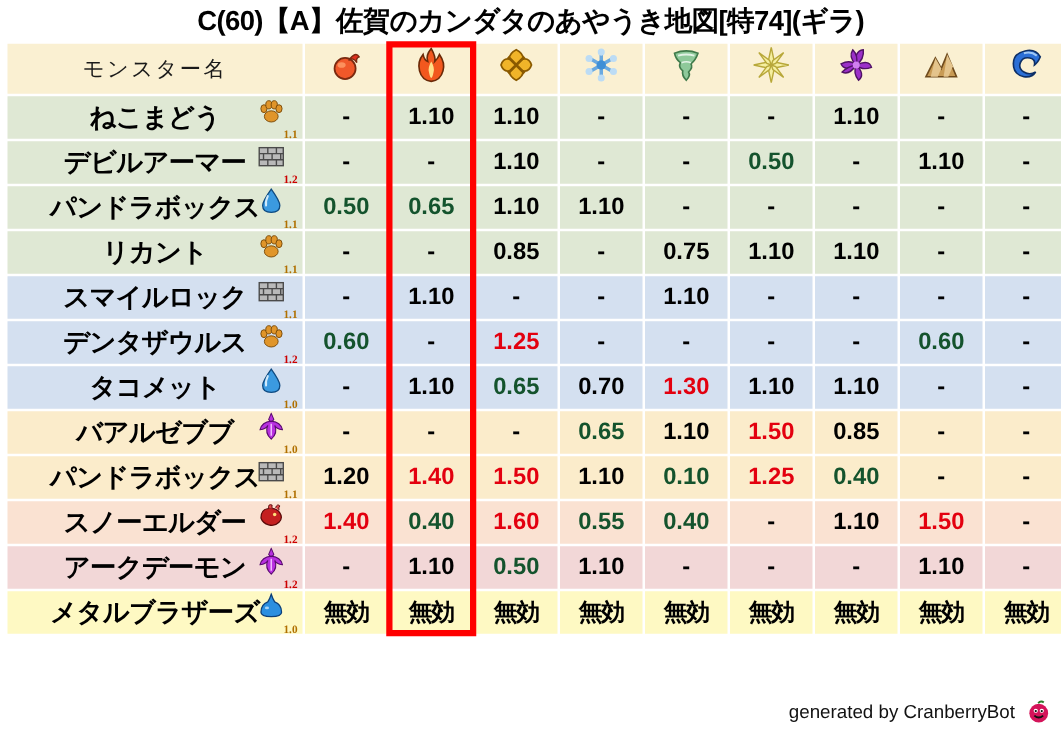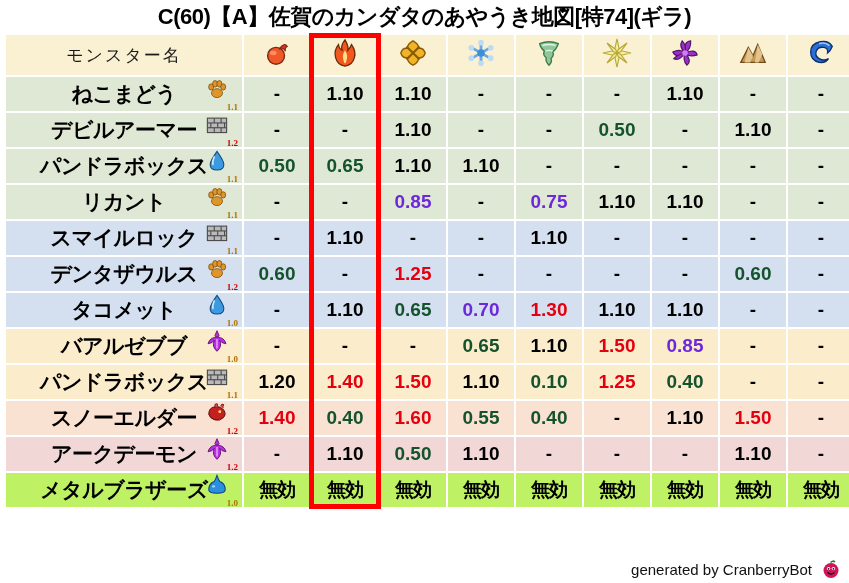--- a/index.html
+++ b/index.html
@@ -68,27 +68,27 @@
     position:absolute;right:0;bottom:-3px;
     font-size:9px;font-weight:bold;line-height:9px;font-family:Liberation Serif, serif;
   }
 
   
   .t-green td{background:#dfe8d4;}
   .t-blue  td{background:#d4e0f0;}
   .t-cream td{background:#fbeccb;}
   .t-peach td{background:#fae2d2;}
   .t-pink  td{background:#f2d7d7;}
-  .t-gray  td{background:#bef264;}
+  .t-gray  td{background:#fef9c3;}
 
   
   .v-red{color:#e3000f;}
   .v-org{color:#000000;}
   .v-blu{color:#14532d;}
-  .v-lblu{color:#6d28d9;}
+  .v-lblu{color:#000000;}
   .v-dash{color:#000;}
   .v-muko{color:#000;font-size:20px;letter-spacing:-1px;font-family:Liberation Mono, monospace;}
 
   
   #hlbox{
     position:absolute;
     left:305px;top:32px;width:70px;height:512px;
     border:5px solid #ff0000;
     box-sizing:border-box;
     pointer-events:none;

